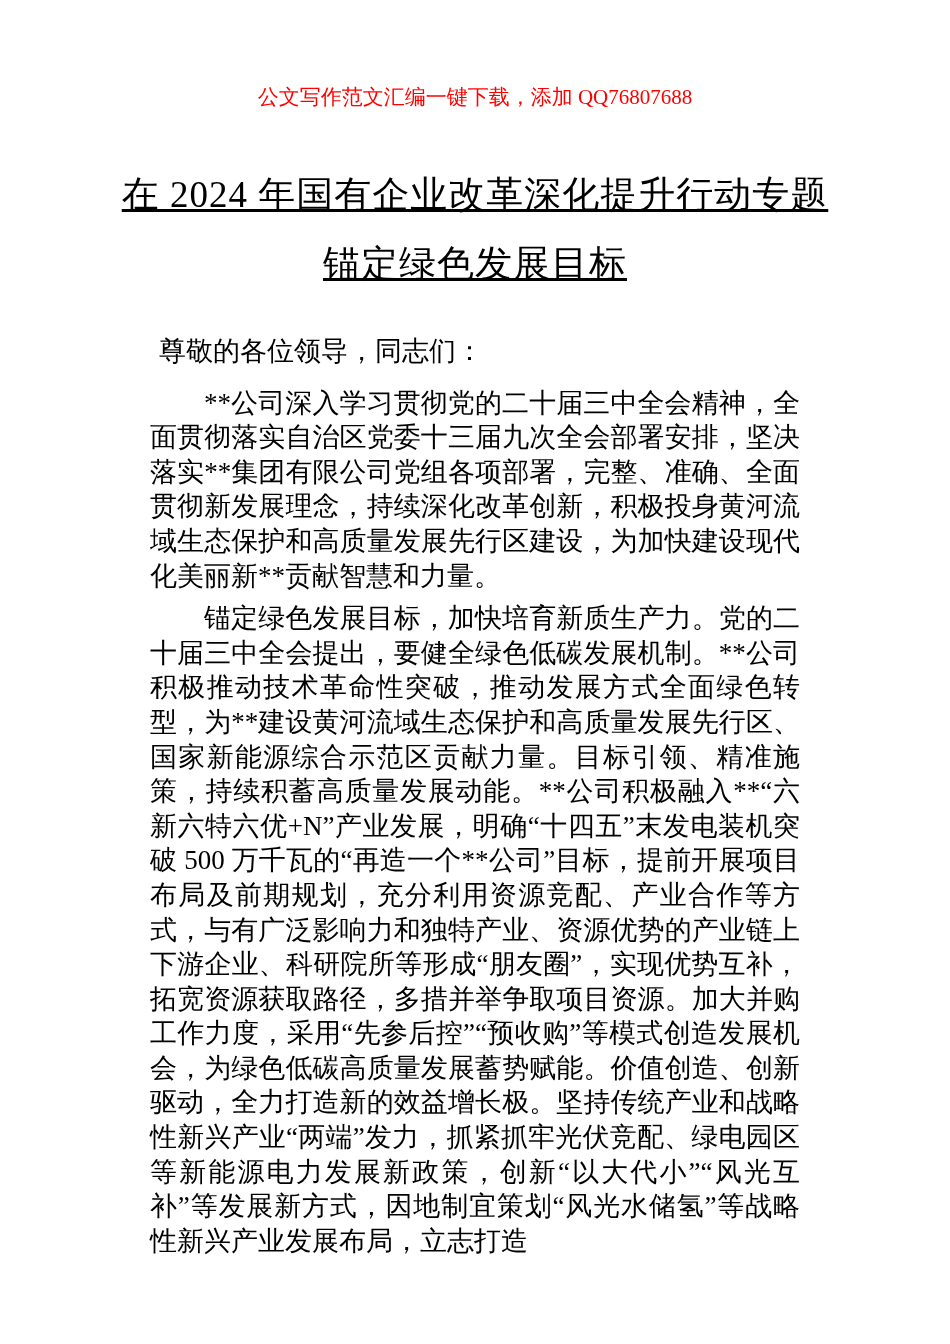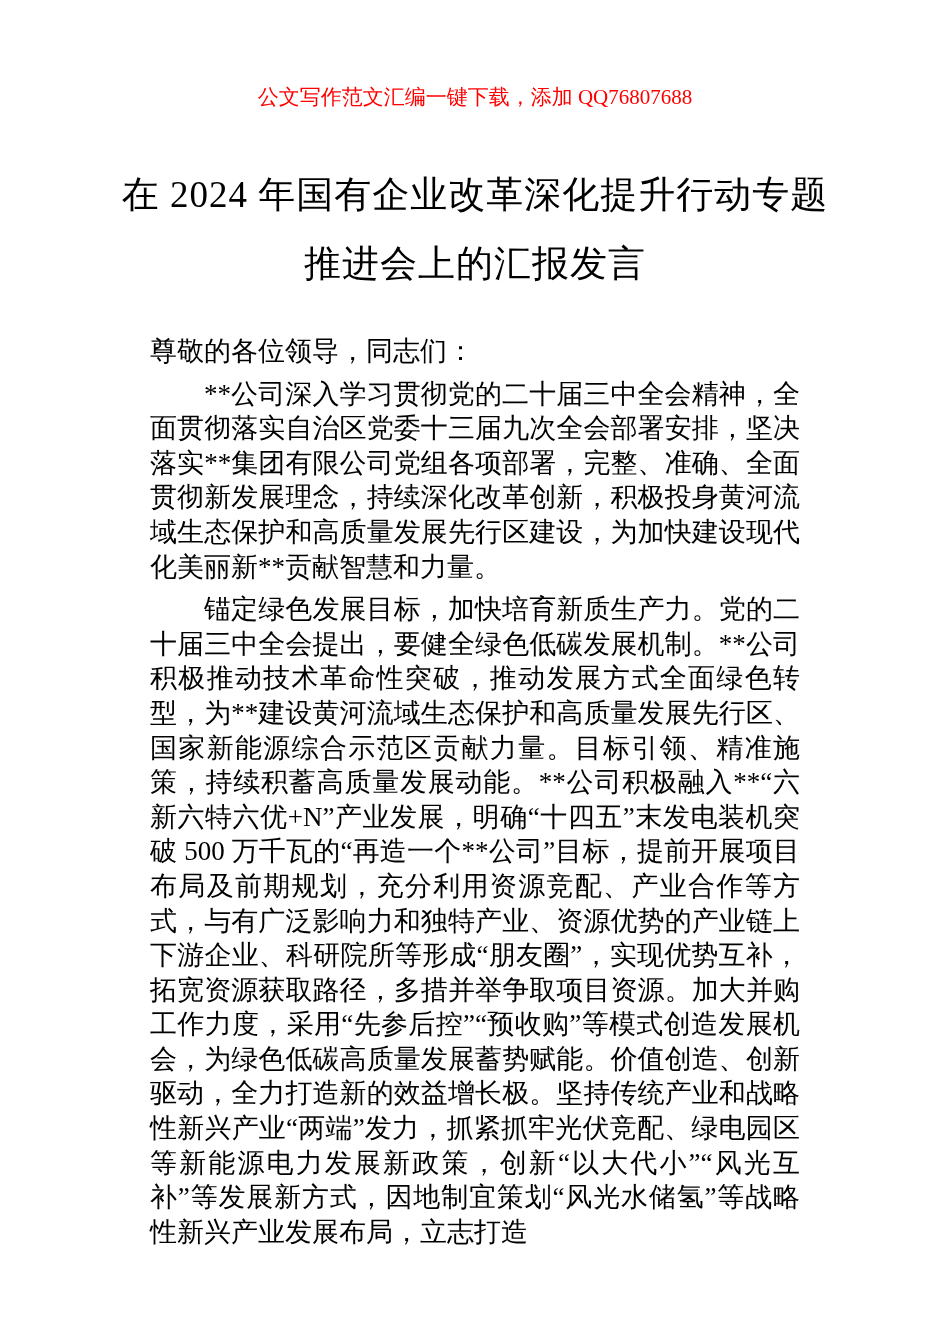--- a/index.html
+++ b/index.html
@@ -27,52 +27,53 @@
     color: #ff0000;
   }
   .title {
     width: 720px;
     margin: 50px auto 0 auto;
     text-align: center;
     font-size: 37px;
     line-height: 69px;
     font-weight: normal;
     letter-spacing: 1px;
+    text-decoration: underline;
   }
   .title-line {
     display: block;
     white-space: nowrap;
   }
   .content {
     width: 666px;
     margin: 36px auto 0 auto;
     font-size: 27px;
     line-height: 34.6px;
     text-align: justify;
     text-justify: inter-ideograph;
   }
   .salutation {
-    margin: 8px;
+    margin: 17px;
     text-align: left;
   }
   .para {
     margin: 8px;
     text-indent: 2em;
   }
 </style>
 </head>
 <body style="background: rgb(255, 255, 255); color: rgb(0, 0, 0);">
 
 <div class="page">
 
   <div class="promo" style="color: rgb(255, 0, 0);">公文写作范文汇编一键下载，添加 QQ76807688</div>
 
   <div class="title">
     <span class="title-line">在 2024 年国有企业改革深化提升行动专题</span>
-    <span class="title-line">推进会上的汇报发言</span>
+    <span class="title-line">锚定绿色发展目标</span>
   </div>
 
   <div class="content">
     <p class="salutation">尊敬的各位领导，同志们：</p>
     <p class="para">**公司深入学习贯彻党的二十届三中全会精神，全面贯彻落实自治区党委十三届九次全会部署安排，坚决落实**集团有限公司党组各项部署，完整、准确、全面贯彻新发展理念，持续深化改革创新，积极投身黄河流域生态保护和高质量发展先行区建设，为加快建设现代化美丽新**贡献智慧和力量。</p>
     <p class="para">锚定绿色发展目标，加快培育新质生产力。党的二十届三中全会提出，要健全绿色低碳发展机制。**公司积极推动技术革命性突破，推动发展方式全面绿色转型，为**建设黄河流域生态保护和高质量发展先行区、国家新能源综合示范区贡献力量。目标引领、精准施策，持续积蓄高质量发展动能。**公司积极融入**“六新六特六优+N”产业发展，明确“十四五”末发电装机突破 500 万千瓦的“再造一个**公司”目标，提前开展项目布局及前期规划，充分利用资源竞配、产业合作等方式，与有广泛影响力和独特产业、资源优势的产业链上下游企业、科研院所等形成“朋友圈”，实现优势互补，拓宽资源获取路径，多措并举争取项目资源。加大并购工作力度，采用“先参后控”“预收购”等模式创造发展机会，为绿色低碳高质量发展蓄势赋能。价值创造、创新驱动，全力打造新的效益增长极。坚持传统产业和战略性新兴产业“两端”发力，抓紧抓牢光伏竞配、绿电园区等新能源电力发展新政策，创新“以大代小”“风光互补”等发展新方式，因地制宜策划“风光水储氢”等战略性新兴产业发展布局，立志打造</p>
   </div>
 
 </div>
 

